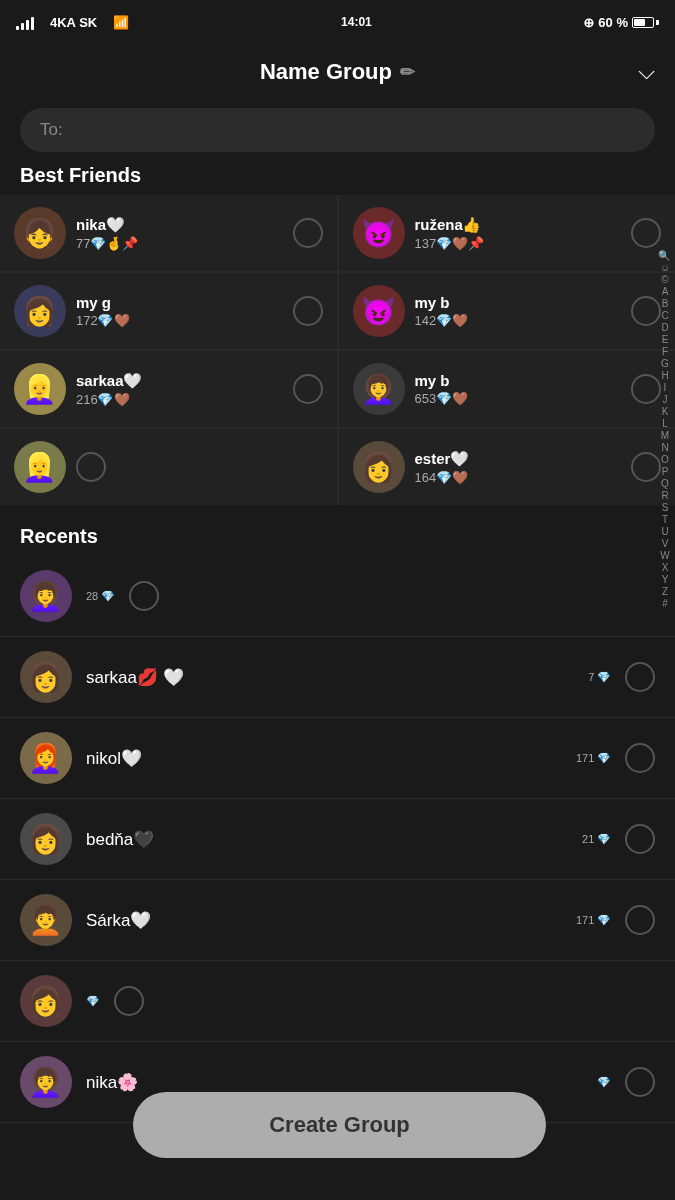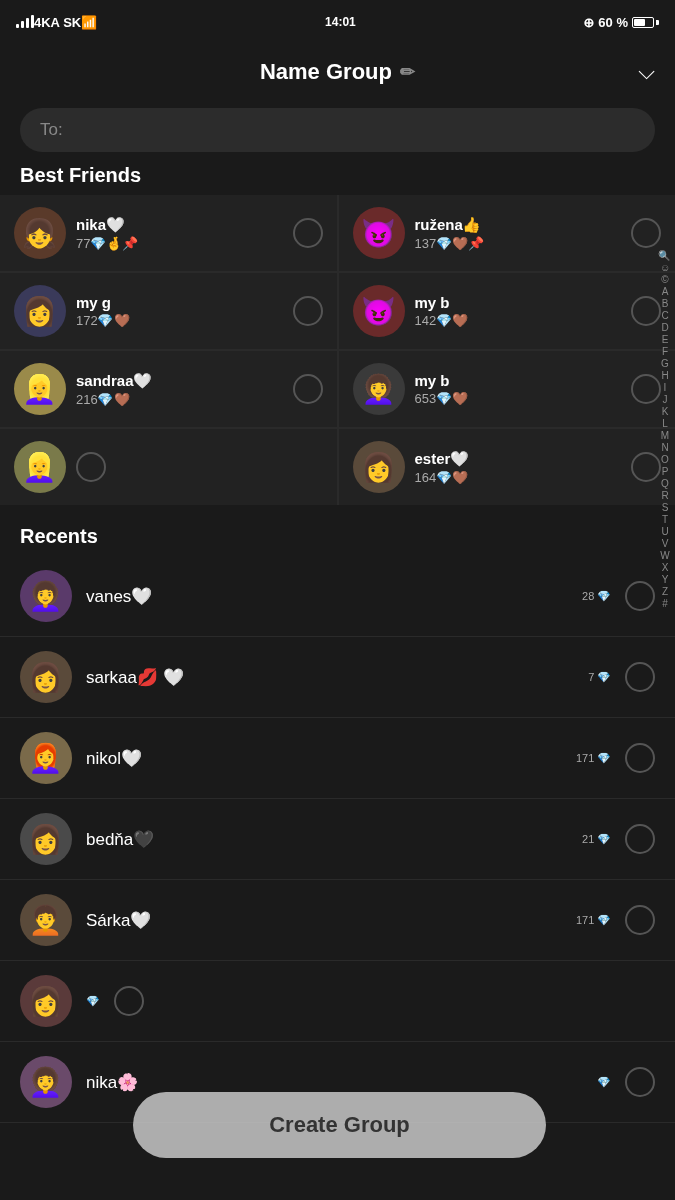--- a/index.html
+++ b/index.html
@@ -16,21 +16,21 @@
     
     .status-bar {
       display: flex;
       justify-content: space-between;
       align-items: center;
       padding: 8px 16px;
       font-size: 13px;
       font-weight: 600;
       height: 44px;
     }
-    .status-left { display: flex; align-items: flex-start; gap: 0; }
+    .status-left { display: flex; align-items: flex-end; gap: 16px; }
     .status-center { font-size: 12px; font-weight: 600; }
     .status-right { display: flex; align-items: center; gap: 4px; }
 
     
     .header {
       display: flex;
       justify-content: center;
       align-items: center;
       padding: 10px 20px;
       position: relative;
@@ -314,21 +314,21 @@
     <div class="friend-info">
       <div class="friend-name">my b</div>
       <div class="friend-score">142💎🤎</div>
     </div>
     <div class="select-circle"></div>
   </div>
 
   <div class="friend-cell">
     <div class="friend-avatar" style="background:#9a8a4a;">👱‍♀️</div>
     <div class="friend-info">
-      <div class="friend-name">sandraa🤍</div>
+      <div class="friend-name">sarkaa🤍</div>
       <div class="friend-score">216💎🤎</div>
     </div>
     <div class="select-circle"></div>
   </div>
 
   <div class="friend-cell">
     <div class="friend-avatar" style="background:#3a3a3a;">👩‍🦱</div>
     <div class="friend-info">
       <div class="friend-name">my b</div>
       <div class="friend-score">653💎🤎</div>
@@ -351,21 +351,20 @@
   </div>
 
 </div>
 
 <div class="section-label">Recents</div>
 
 <div class="recents-list">
 
   <div class="recent-item">
     <div class="recent-avatar" style="background:#5a3a6a;">👩‍🦱</div>
-    <span class="recent-name">vanes🤍</span>
     <span class="recent-score">28<span class="diamond">💎</span></span>
     <div class="recent-circle"></div>
   </div>
 
   <div class="recent-item">
     <div class="recent-avatar" style="background:#5a4a3a;">👩</div>
     <span class="recent-name">sarkaa💋 🤍</span>
     <span class="recent-score">7<span class="diamond">💎</span></span>
     <div class="recent-circle"></div>
   </div>

